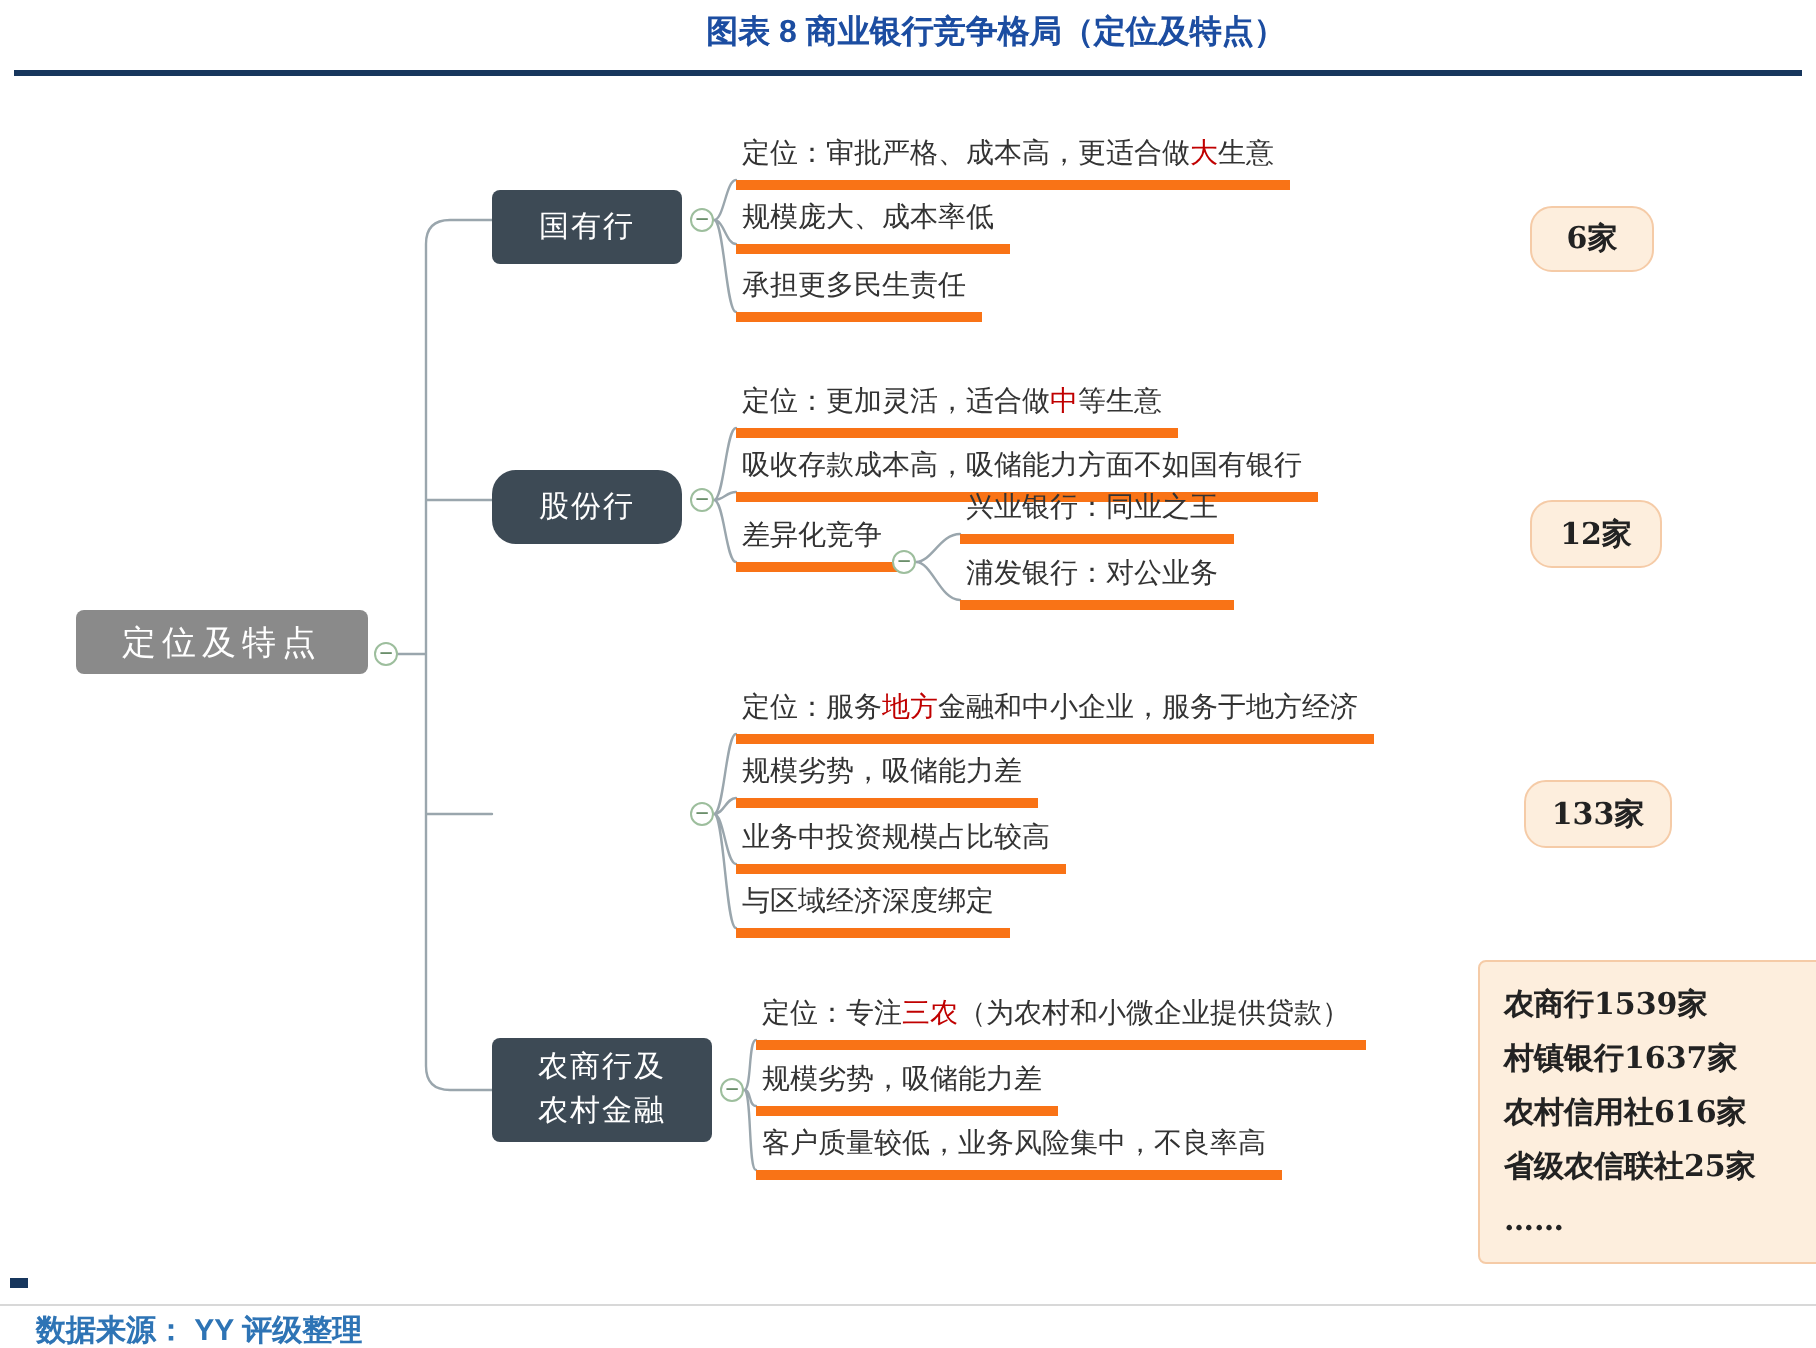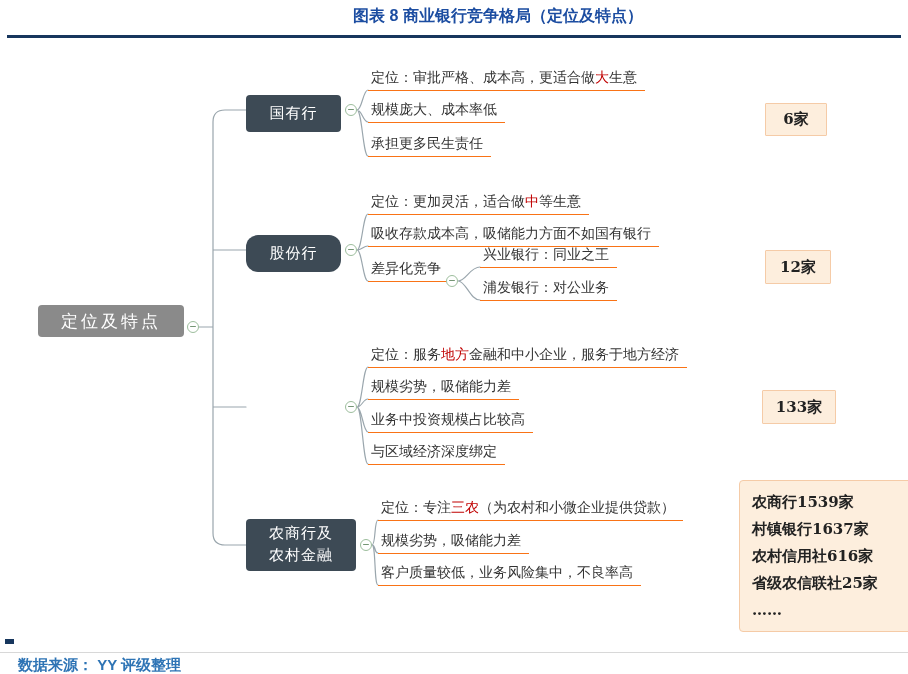--- a/index.html
+++ b/index.html
@@ -18,24 +18,24 @@
   .b1{left:246px;top:95px;}
   .b2{left:246px;top:235px;border-radius:12px;}
   .b3{left:246px;top:392px;}
   .b4{left:246px;top:519px;width:110px;height:52px;white-space:pre-line;
       text-align:center;line-height:1.45;}
   .toggle{position:absolute;width:12px;height:12px;border:1px solid #9DBE9D;
           border-radius:50%;background:#fff;color:#6B8F6B;font-size:11px;
           line-height:9px;text-align:center;
           font-family:"DejaVu Sans Mono",monospace;box-sizing:border-box;}
   .leaf{position:absolute;white-space:nowrap;font-size:14px;color:#333;
-        line-height:19px;padding:0 8px 3px 3px;border-bottom:1px solid #f97316;}
+        line-height:19px;padding:0 8px 3px 3px;border-bottom:5px solid #f97316;}
   .leaf .hl{color:#C00000;}
   .badge{position:absolute;background:#FDEEDD;border:1px solid #F5CBA7;
-         border-radius:1px;color:#222;font-weight:bold;font-size:15px;
+         border-radius:11px;color:#222;font-weight:bold;font-size:15px;
          display:flex;align-items:center;justify-content:center;box-sizing:border-box;}
   .infobox{position:absolute;left:713px;top:480px;width:173px;height:152px;
            background:#FDEEDD;border:1px solid #F5CBA7;border-radius:4px;
            padding:8px 12px;box-sizing:border-box;font-weight:bold;font-size:15px;
            color:#222;line-height:27px;margin-left:26px;}
   .footer-dash{position:absolute;left:5px;top:639px;width:9px;height:5px;background:#17365D;}
   .footer-rule{position:absolute;left:0;top:652px;width:908px;height:1px;background:#D8D8D8;}
   .source{position:absolute;left:18px;top:656px;font-family:"Liberation Sans",sans-serif;
           font-size:15px;color:#2E74B5;font-weight:600;}
 </style>

